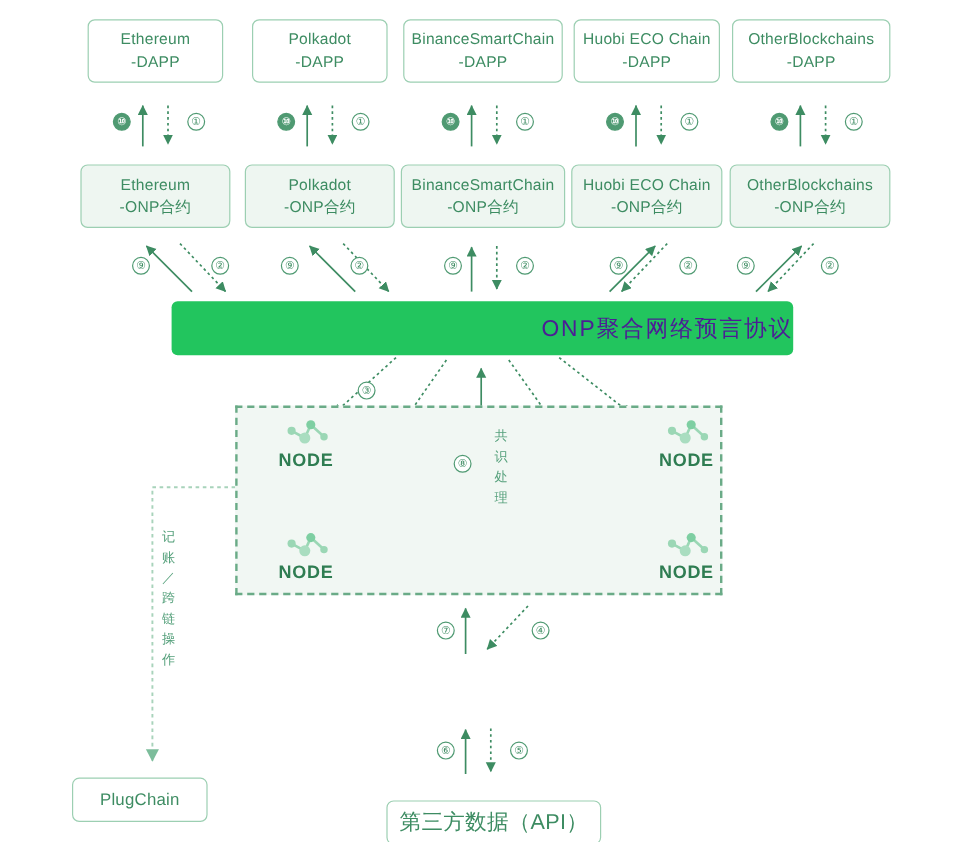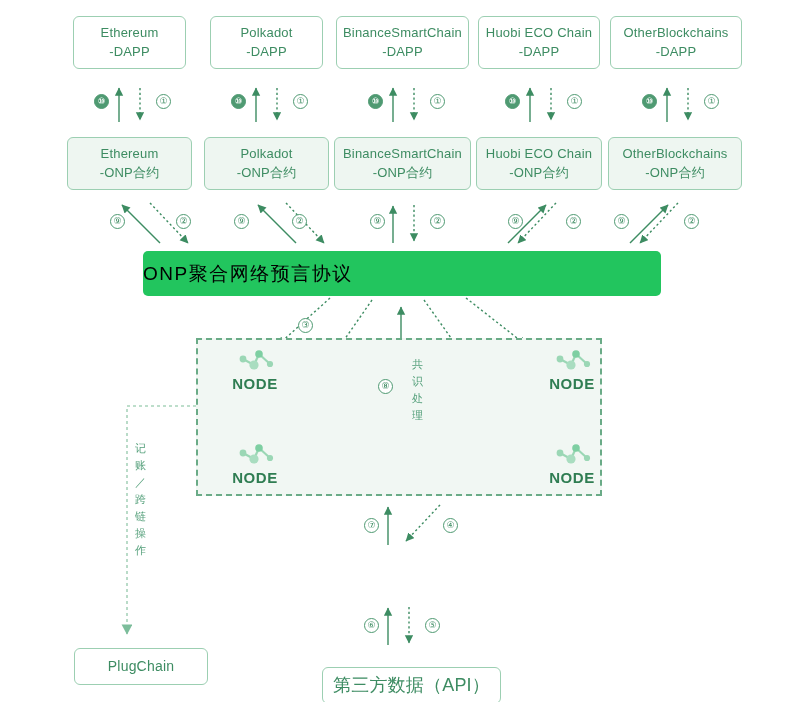--- a/index.html
+++ b/index.html
@@ -23,22 +23,22 @@
     color:#3d8c62;
     font-size:13px;line-height:1.45;
     letter-spacing:.2px;
   }
   .box.tinted{background:#eef6f1;}
   .box .l2{display:block;text-align:center;}
 
   .protocol{
     position:absolute;box-sizing:border-box;
     background:#22c55e;border-radius:5px;
-    display:flex;align-items:center;justify-content:flex-start;
-    color:#000000;font-size:19px;letter-spacing:1.5px;
+    display:flex;align-items:center;justify-content:flex-end;
+    color:#4c1d95;font-size:19px;letter-spacing:1.5px;
     font-weight:400;
   }
 
   .noderegion{
     position:absolute;box-sizing:border-box;
     border:2px dashed #6aab87;
     background:#f1f7f3;
   }
 
   .node{
@@ -292,17 +292,17 @@
   <div class="num" style="left:364px;top:518px;">⑦</div>
   <div class="num" style="left:443px;top:518px;">④</div>
   <div class="num" style="left:364px;top:618px;">⑥</div>
   <div class="num" style="left:425px;top:618px;">⑤</div>
 
 
   <div class="box" style="left:322px;top:667px;width:179px;height:37px;font-size:18px;">
     <span>第三方数据（API）</span>
   </div>
 
-  <div class="box" style="left:74px;top:648px;width:134px;height:37px;font-size:14px;">
+  <div class="box" style="left:60px;top:648px;width:113px;height:37px;font-size:14px;">
     <span>PlugChain</span>
   </div>
 
 </div>
 
 </body></html>

